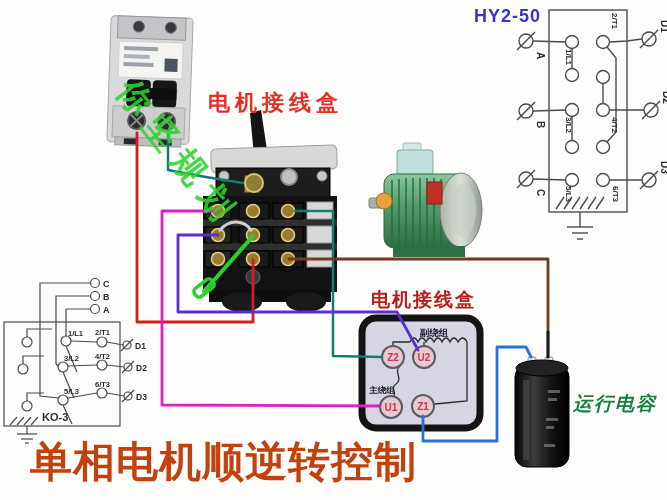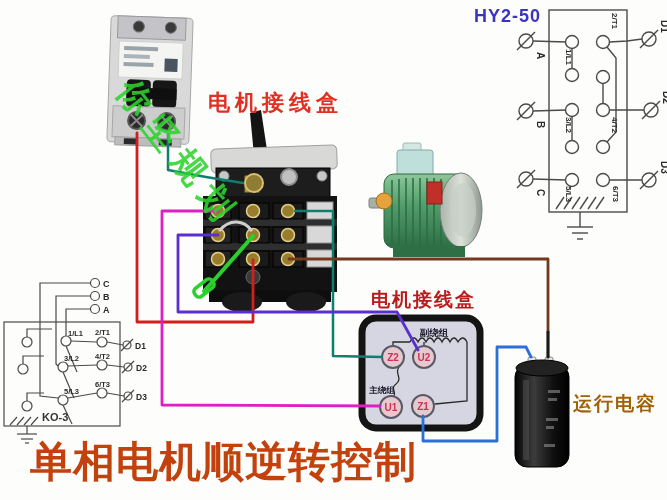--- a/index.html
+++ b/index.html
@@ -6,21 +6,21 @@
   body{
     width:667px;height:500px;position:relative;overflow:hidden;
     background:#fdfdfc;
     font-family:"Liberation Sans", "DejaVu Sans", sans-serif;
   }
   .stage{position:absolute;left:0;top:0;width:667px;height:500px;}
   svg{position:absolute;left:0;top:0;}
   .lbl{position:absolute;font-weight:bold;white-space:nowrap;}
   .lbl-switch{left:208px;top:88px;font-size:22px;letter-spacing:5px;color:#e03024;}
   .lbl-box{left:371px;top:287px;font-size:19px;letter-spacing:2px;color:#b91c1c;}
-  .lbl-cap{left:573px;top:391px;font-size:19px;letter-spacing:2px;color:#a16207;}
+  .lbl-cap{left:573px;top:391px;font-size:19px;letter-spacing:2px;color:#15803d;font-style:italic;}
   .lbl-hy{left:474px;top:6px;font-size:18px;letter-spacing:1px;color:#3a35c0;}
   .lbl-title{left:30px;top:434px;font-size:42px;letter-spacing:1px;color:#c2410c;}
   .lbl-water{
     left:142px;top:70px;font-size:34px;letter-spacing:10px;
     color:rgba(46,211,46,.88);
     transform:rotate(52deg);transform-origin:0 0;
   }
 </style>
 </head>
 <body>

